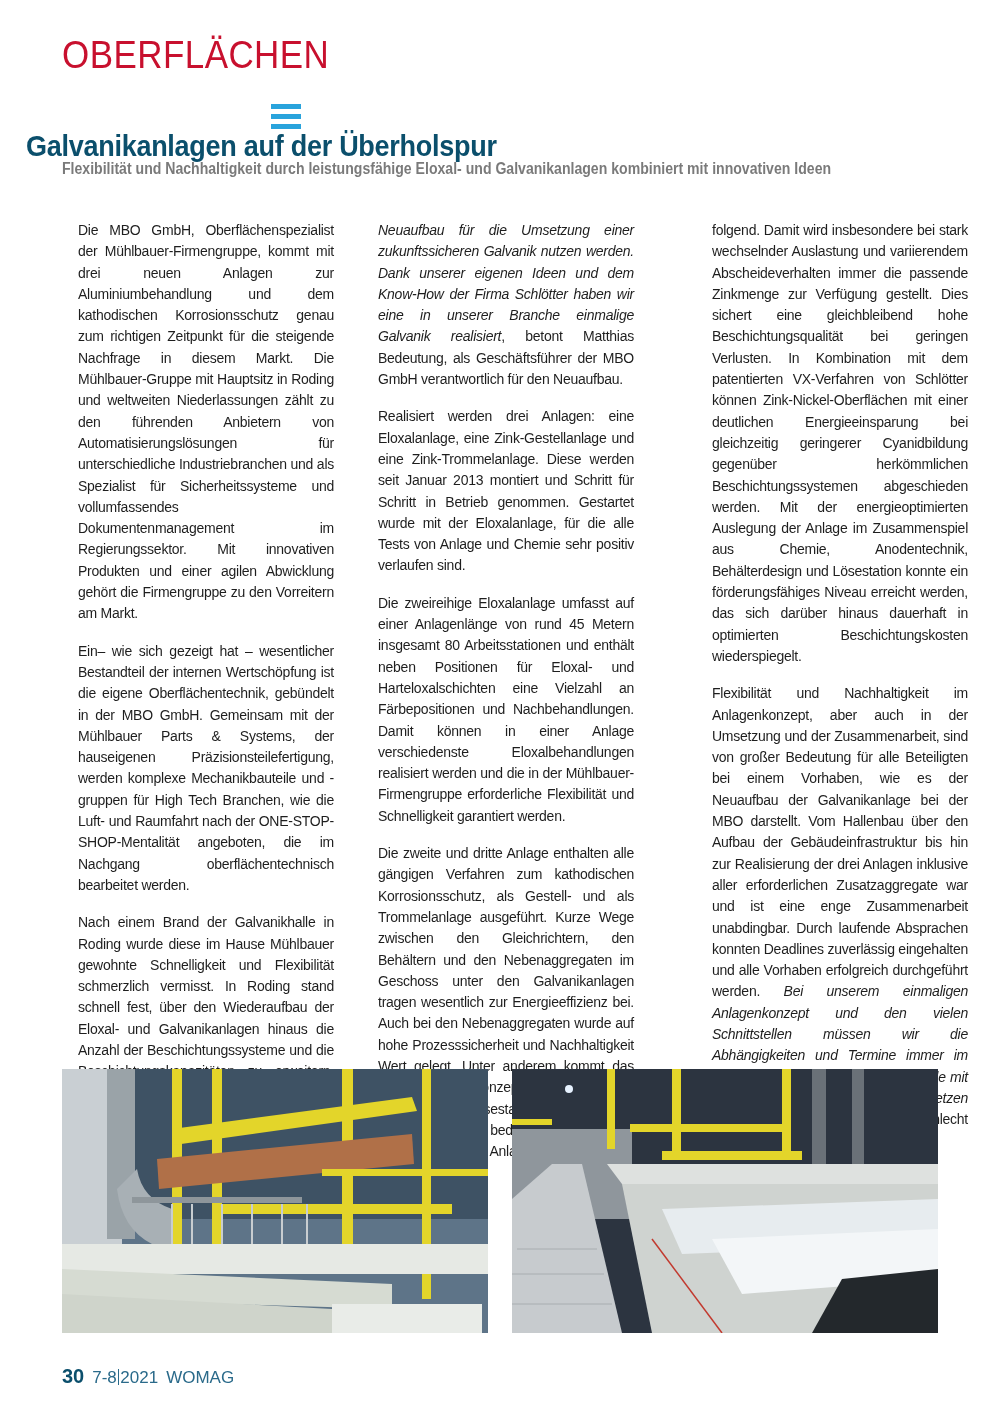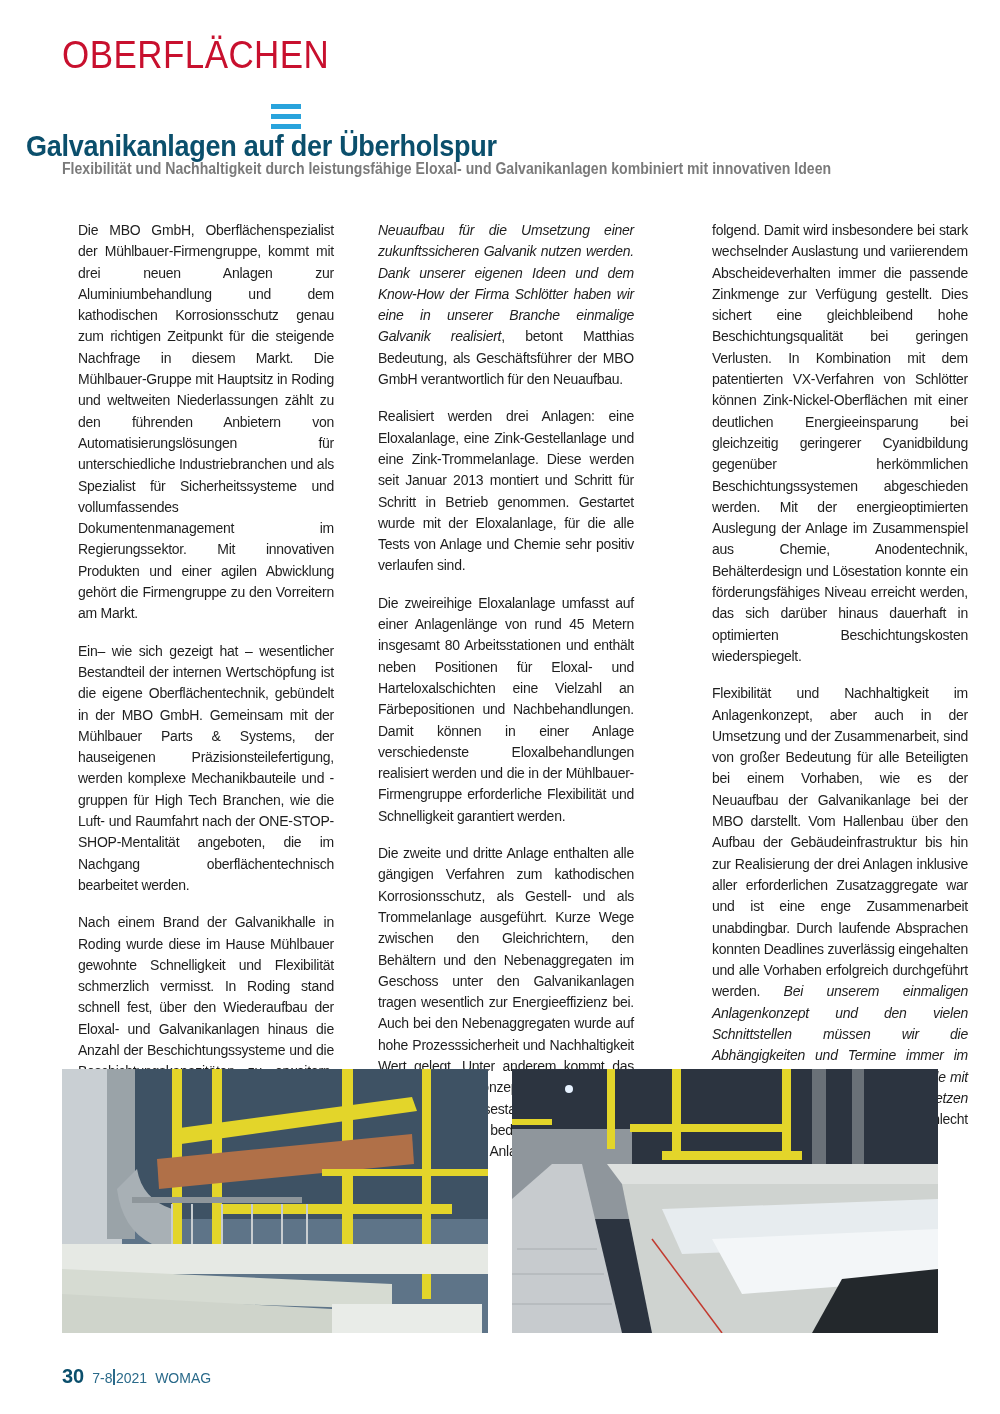--- a/index.html
+++ b/index.html
@@ -17,21 +17,21 @@
   .c3 { left:696px; }
   .txt { letter-spacing:-0.25px; }
   em { }
   .link { color:#8a8a8a; font-weight:700; font-size:13.5px; display:flex; align-items:center; gap:4px; letter-spacing:-0.2px; }
   .link .arrow { font-weight:400; font-size:13px; }
   .photo { position:absolute; top:1069px; width:426px; height:264px; overflow:hidden; }
   .p1 { left:62px; }
   .p2 { left:512px; }
   .footer { position:absolute; left:62px; top:1365px; display:flex; align-items:baseline; gap:8px; color:#1e5c7a; }
   .pagenum { font-weight:700; font-size:20px; color:#0b4f6c; }
-  .issue, .mag { font-size:14px; color:#2a6a8a; }
+  .issue, .mag { font-size:17px; color:#2a6a8a; }
   .sep { display:inline-block; width:1.5px; height:16px; background:#2a6a8a; margin:0 1px; vertical-align:-2px; }
 </style>
 </head>
 <body>
 
 <div class="section-label">OBERFLÄCHEN</div>
 
 <div class="title-row">
   <div class="title-bars">
       <span></span>

